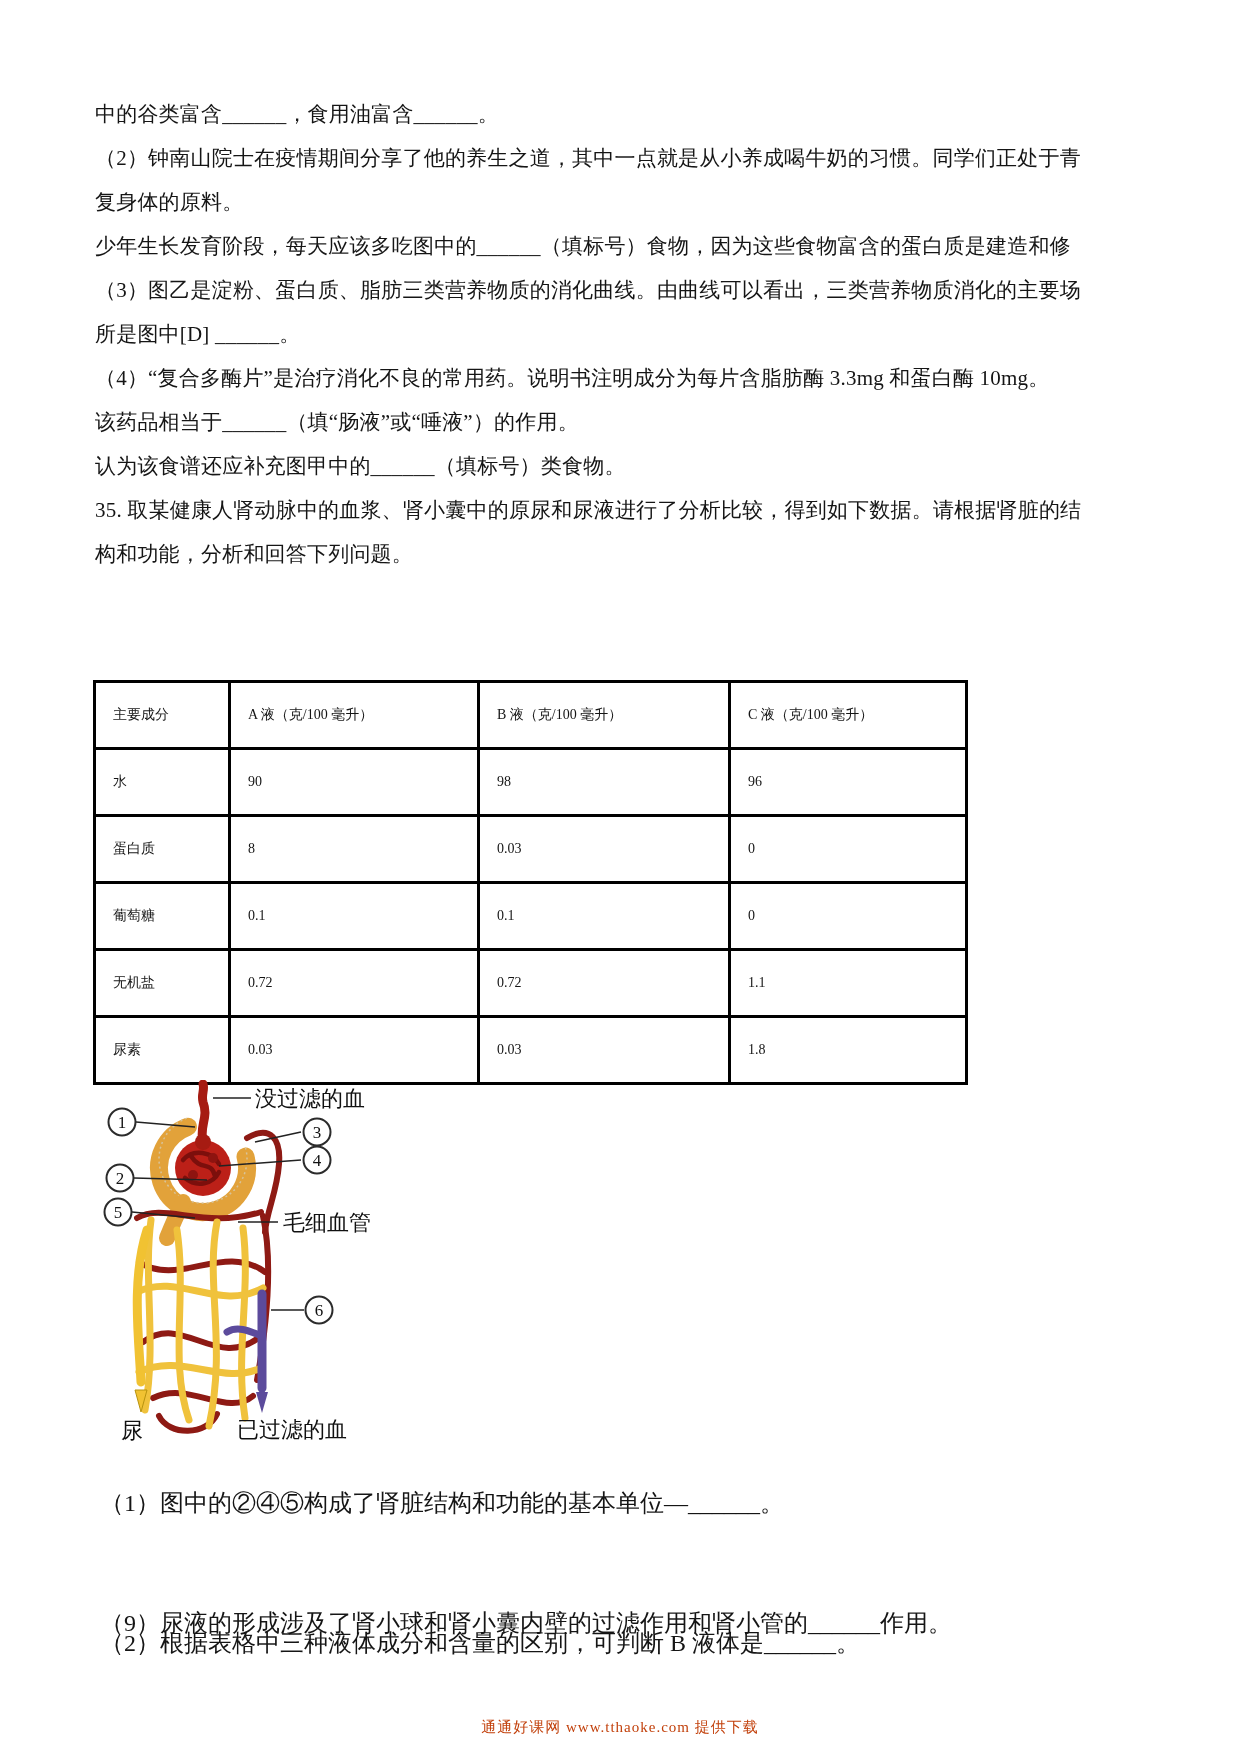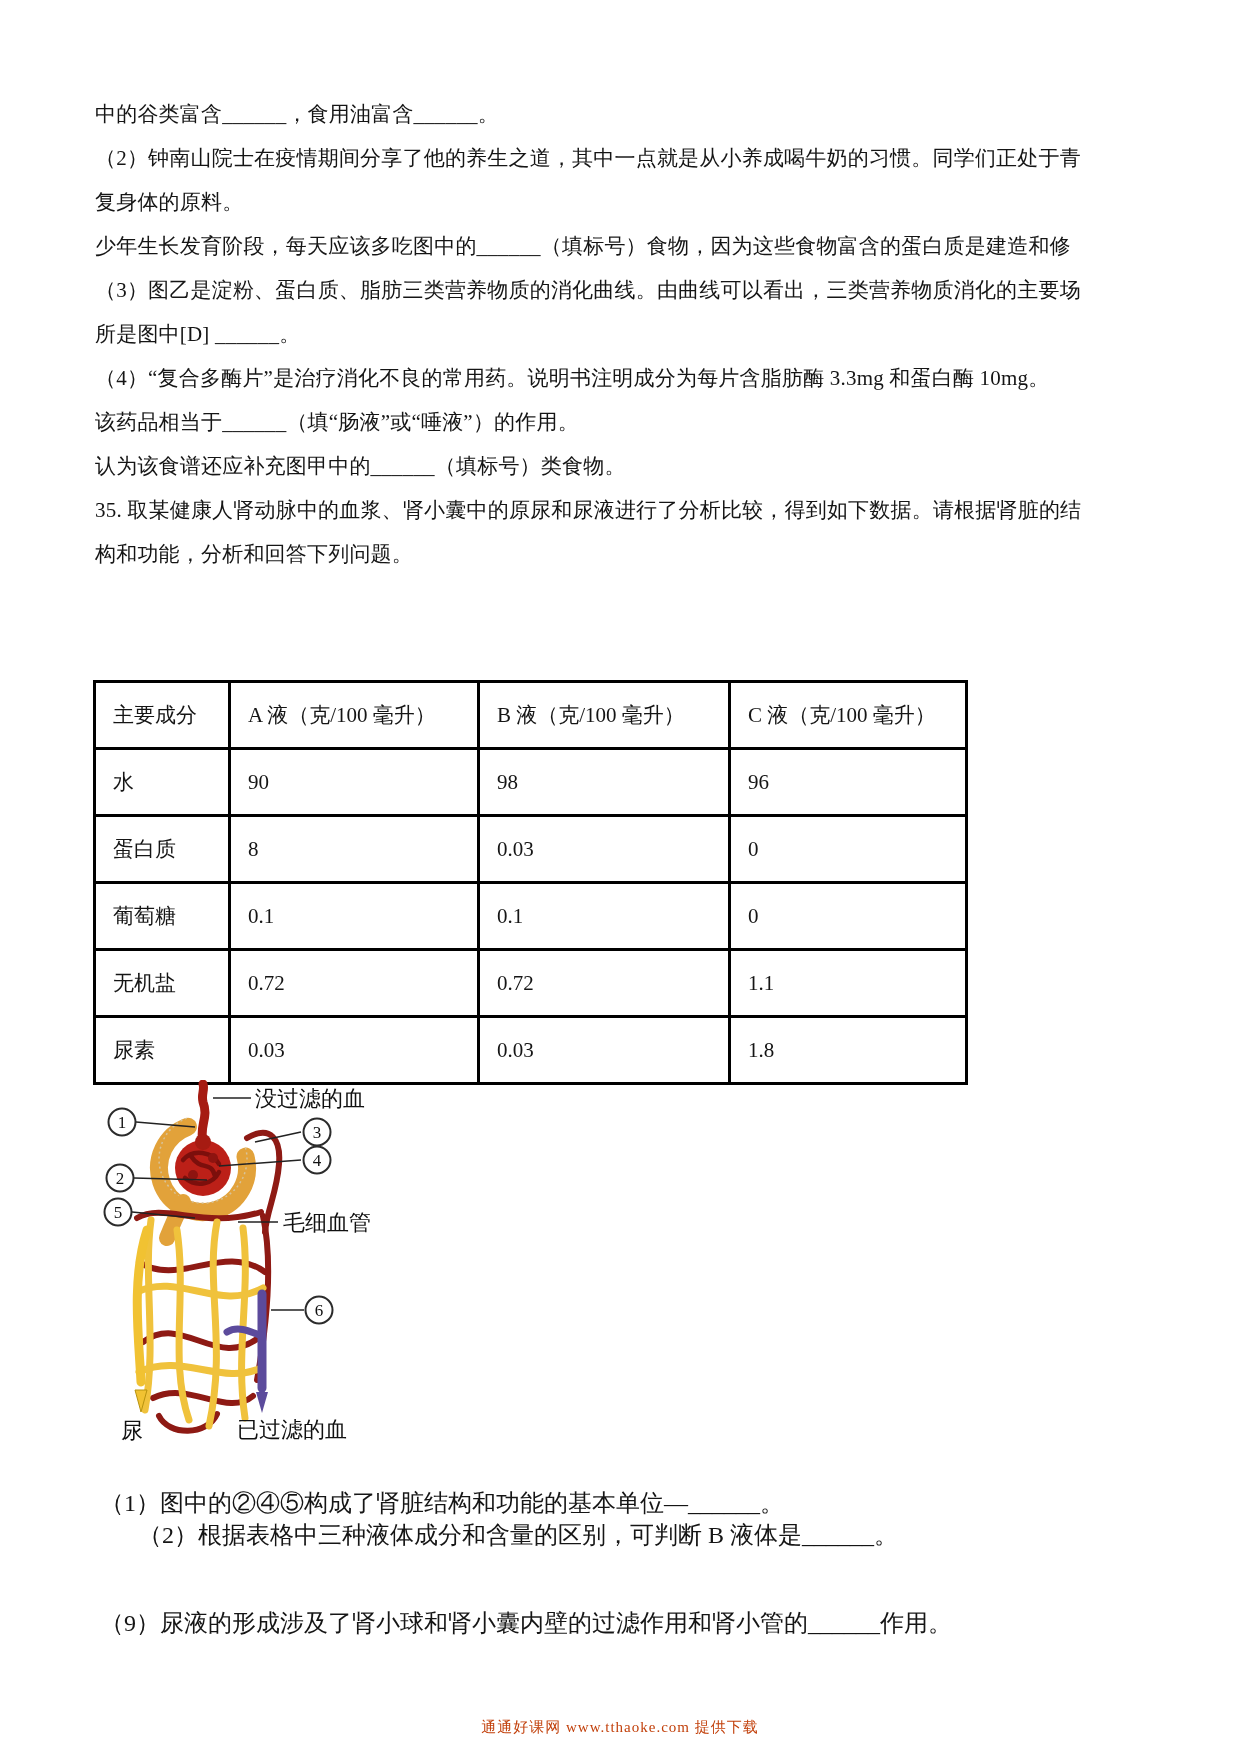--- a/index.html
+++ b/index.html
@@ -3,21 +3,21 @@
 <meta charset="utf-8">
 <style>
   html,body{margin:0;padding:0;}
   body{
     width:1240px;height:1754px;position:relative;background:#ffffff;
     font-family:"Liberation Serif","DejaVu Serif",serif;color:#151515;
   }
   .textblock{position:absolute;left:95px;top:92px;width:1070px;}
   .ln{height:44px;line-height:44px;font-size:21px;letter-spacing:.2px;white-space:nowrap;}
   table.fluids{position:absolute;left:93px;top:680px;border-collapse:collapse;table-layout:fixed;background:#fff;}
-  table.fluids td{border:3px solid #000;height:64px;font-size:21px;padding:0 0 0 17px;vertical-align:middle;white-space:nowrap;margin-left:48px;}
+  table.fluids td{border:3px solid #000;height:64px;font-size:14px;padding:0 0 0 17px;vertical-align:middle;white-space:nowrap;margin-left:48px;}
   .bq{position:absolute;left:100px;font-size:24px;line-height:30px;white-space:nowrap;}
   .footer{position:absolute;left:0;top:1718px;width:1240px;text-align:center;font-size:15px;color:#c2410c;letter-spacing:1px;}
   svg text{font-family:"Liberation Serif","DejaVu Serif",serif;fill:#111;}
   .leader{stroke:#222;stroke-width:1.6;fill:none;}
   .meshr{stroke:#8e1a14;stroke-width:6;fill:none;stroke-linecap:round;}
   .meshy{stroke:#f0c23c;stroke-width:7;fill:none;stroke-linecap:round;}
   .marker-circle{fill:#fff;stroke:#2b2b2b;stroke-width:2;}
   .marker-num{font-size:17px;}
 </style>
 </head>
@@ -168,16 +168,16 @@
     <text class="marker-num" x="224" y="236" text-anchor="middle">6</text>
   </g>
 
   <text x="160" y="26" font-size="22">没过滤的血</text>
   <text x="188" y="150" font-size="22">毛细血管</text>
   <text x="26" y="358" font-size="22">尿</text>
   <text x="142" y="357" font-size="22">已过滤的血</text>
 </svg>
 
 <div class="bq" style="top:1488px;">（1）图中的②④⑤构成了肾脏结构和功能的基本单位—______。</div>
-<div class="bq" style="top:1520px;margin-left:38px;">（2）根据表格中三种液体成分和含量的区别，可判断 B 液体是______。</div>
+<div class="bq" style="top:1628px;">（2）根据表格中三种液体成分和含量的区别，可判断 B 液体是______。</div>
 <div class="bq" style="top:1608px;">（9）尿液的形成涉及了肾小球和肾小囊内壁的过滤作用和肾小管的______作用。</div>
 
 <div class="footer">通通好课网  www.tthaoke.com  提供下载</div>
 
 </body></html>

